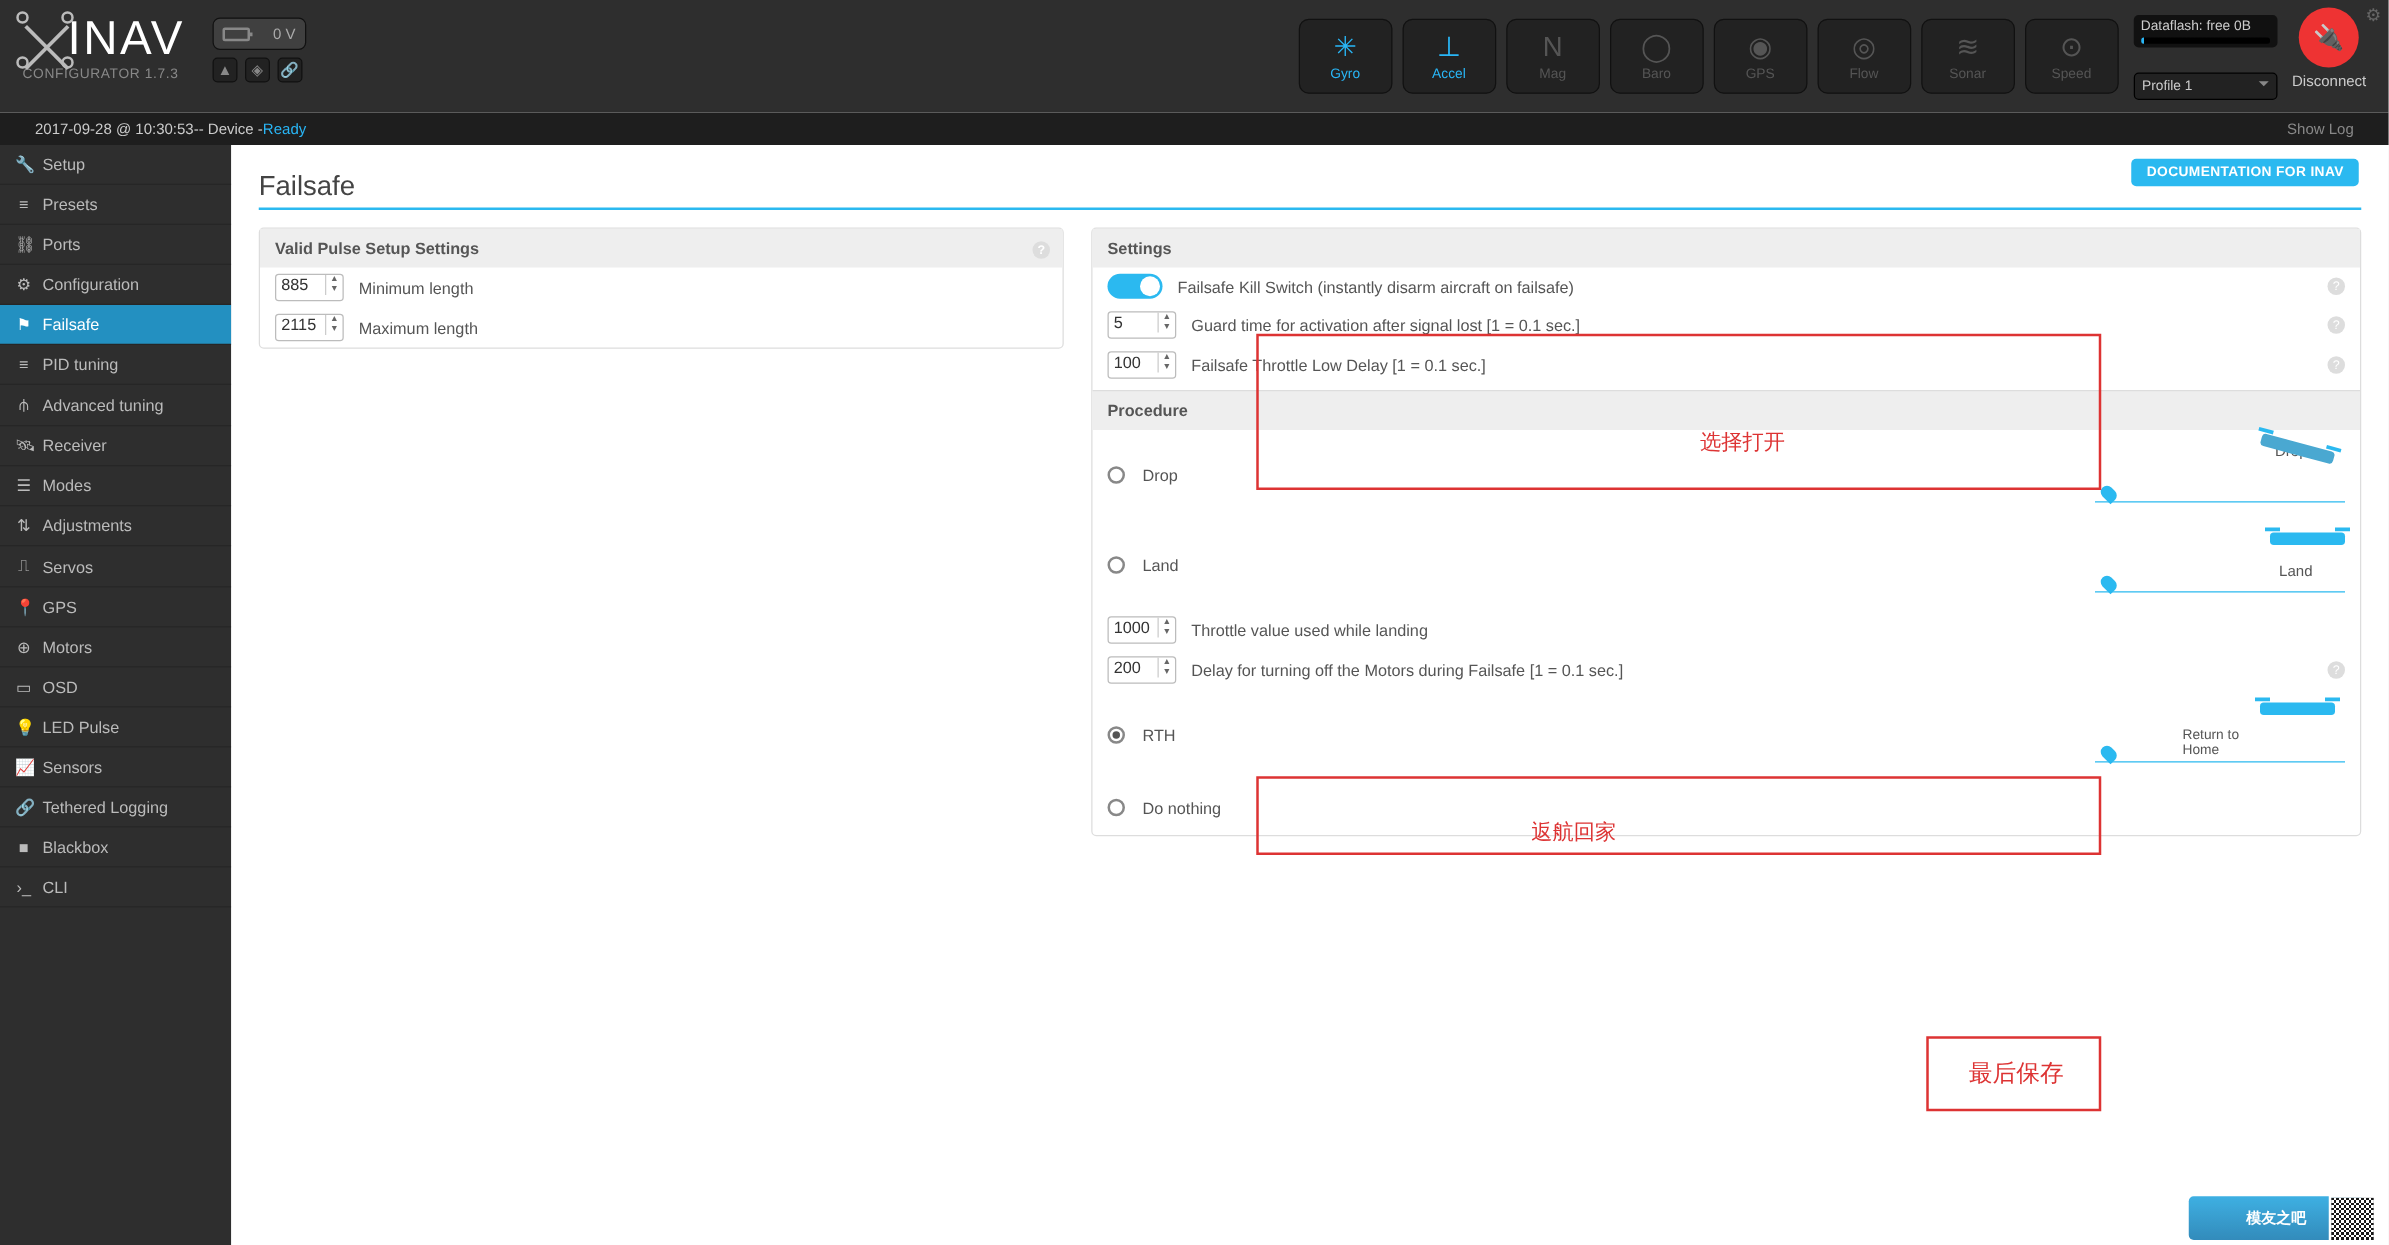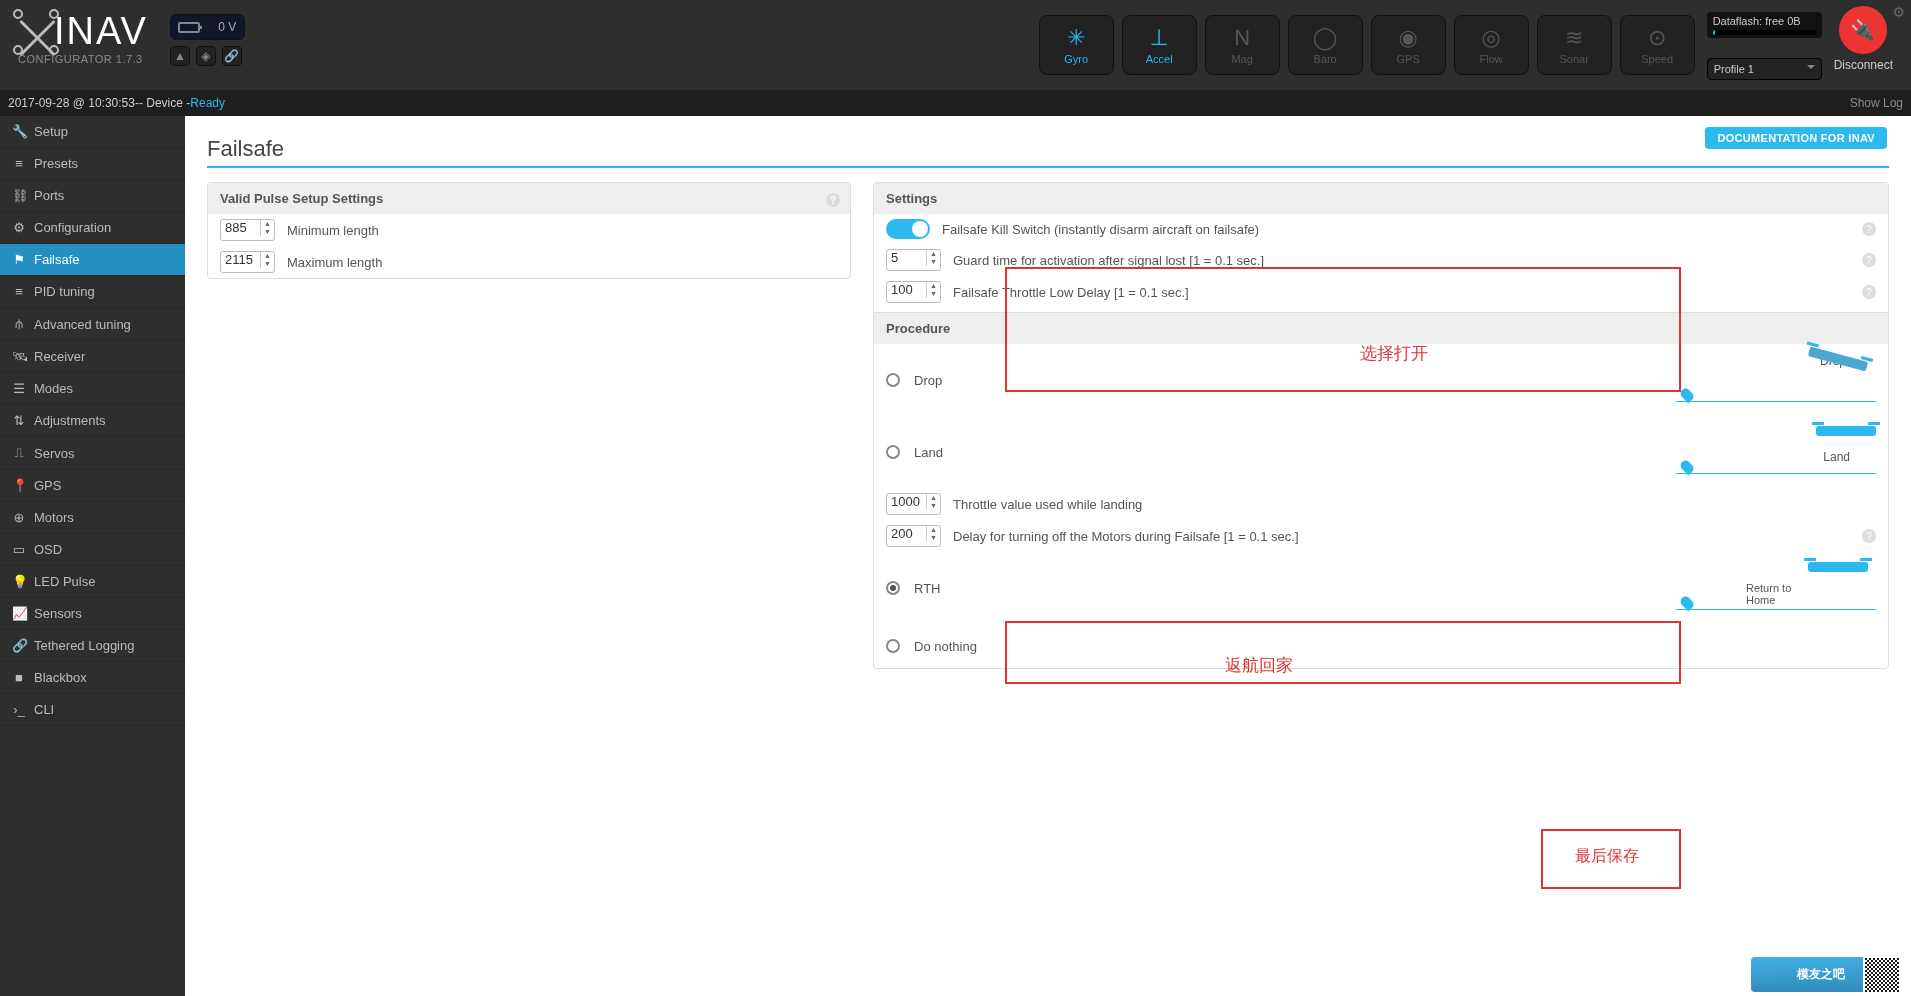--- a/index.html
+++ b/index.html
@@ -7,36 +7,36 @@
 .topbar { height:90px; background:#2e2e2e; display:flex; align-items:stretch; color:#ccc; position:relative; }
 .logo-area { display:flex; flex-direction:column; padding:10px 18px 4px; }
 .logo-row { display:flex; align-items:center; color:#fff; font-weight:300; font-size:38px; letter-spacing:2px; }
 .logo-sub { font-size:11px; color:#888; letter-spacing:.5px; }
 .top-icons { margin-left:auto; display:flex; align-items:center; gap:0; }
 .top-icon-box { width:75px; height:60px; border:1px solid #111; background:#222; display:flex; flex-direction:column; align-items:center; justify-content:center; border-radius:8px; margin:14px 4px; color:#555; }
 .top-icon-box.active { color:#29b6f6; }
 .top-icon-box span:first-child { font-size:22px; }
 .top-icon-box span:last-child { font-size:11px; margin-top:2px; }
 .quad-status { display:flex; flex-direction:column; gap:6px; margin:14px 10px 14px 4px; }
-.battery { border:1px solid #111; background:#0f172a; border-radius:6px; width:75px; height:26px; display:flex; align-items:center; justify-content:center; font-size:12px; color:#aaa; gap:18px; }
+.battery { border:1px solid #111; background:#404040; border-radius:6px; width:75px; height:26px; display:flex; align-items:center; justify-content:center; font-size:12px; color:#aaa; gap:18px; }
 .batt-icon { width:22px; height:11px; border:2px solid #888; border-radius:2px; position:relative; }
 .batt-icon::after { content:""; position:absolute; right:-4px; top:2px; width:2px; height:3px; background:#888; }
 .quad-row2 { display:flex; gap:6px; }
 .qicon { width:20px; height:20px; border:1px solid #111; background:#222; border-radius:4px; display:flex; align-items:center; justify-content:center; font-size:12px; color:#888; }
 .qicon.link { color:#29b6f6; }
 .right-widgets { display:flex; flex-direction:column; gap:20px; margin:12px 8px; width:115px; }
 .dataflash { background:#111; color:#ccc; font-size:11px; padding:3px 6px; border-radius:4px; }
 .dataflash .bar { height:5px; background:linear-gradient(to right,#29b6f6 0,#29b6f6 2%,#000 2%); margin-top:3px; border-radius:2px; }
 .profile-sel { background:#222; color:#ccc; font-size:11px; border:1px solid #000; border-radius:4px; padding:4px 6px; position:relative; }
 .caret { position:absolute; right:6px; top:6px; border-left:4px solid transparent; border-right:4px solid transparent; border-top:4px solid #888; border-bottom:4px solid transparent; }
 .disconnect { display:flex; flex-direction:column; align-items:center; margin:6px 18px 6px 4px; }
 .disc-circle { width:48px; height:48px; border-radius:50%; background:#e33; display:flex; align-items:center; justify-content:center; color:#fff; font-size:20px; }
 .disc-label { font-size:12px; color:#ccc; margin-top:4px; }
 .gear { position:absolute; top:4px; right:6px; color:#666; font-size:14px; }
-.logbar { height:26px; background:#1e1e1e; display:flex; align-items:center; padding:0 8px; color:#ccc; font-size:12px; }
+.logbar { height:26px; background:#1e1e1e; display:flex; align-items:center; padding:0 28px; color:#ccc; font-size:12px; }
 .logbar .ready { color:#29b6f6; }
 .logbar .showlog { margin-left:auto; color:#888; }
 .lower { flex:1; display:flex; overflow:hidden; }
 .sidebar { width:185px; background:#2e2e2e; display:flex; flex-direction:column; }
 .sb-item { display:flex; align-items:center; gap:8px; padding:8px 12px; font-size:13px; color:#bbb; border-bottom:1px solid #262626; }
 .sb-item.active { background:#2390c1; color:#fff; }
 .sb-icon { width:14px; text-align:center; font-size:13px; }
 .content { flex:1; padding:8px 22px 20px; overflow:hidden; position:relative; background:#fff; }
 h1.page-title { font-size:22px; font-weight:400; color:#444; margin:12px 0 4px; }
 .hr-blue { height:2px; background:#2bb9f0; margin-bottom:14px; }
@@ -64,21 +64,21 @@
 .drone::before { left:-4px; } .drone::after { right:-4px; }
 .line-under { position:absolute; left:0; bottom:6px; right:0; border-bottom:1.5px solid #2bb9f0; }
 .media-label { position:absolute; right:30px; top:2px; font-size:12px; color:#555; }
 .rtn-label { position:absolute; right:70px; top:22px; font-size:11px; color:#555; width:60px; line-height:1.1; }
 .annot { color:#d33; font-size:17px; font-family:SimSun, serif; }
 .ann-box1 { position:absolute; border:2px solid #d33; left:820px; top:151px; width:676px; height:125px; pointer-events:none; }
 .ann-txt1 { position:absolute; left:1175px; top:226px; }
 .ann-box2 { position:absolute; border:2px solid #d33; left:820px; top:505px; width:676px; height:63px; pointer-events:none; }
 .ann-txt2 { position:absolute; left:1040px; top:538px; }
 .ann-box3 { position:absolute; border:2px solid #d33; left:1356px; top:713px; width:140px; height:60px; pointer-events:none; }
-.ann-txt3 { position:absolute; left:1390px; top:730px; font-size:16px; }
+.ann-txt3 { position:absolute; left:1390px; top:730px; font-size:19px; }
 .watermark { position:absolute; right:20px; bottom:4px; width:140px; height:35px; background:linear-gradient(#2aa8e0,#1d7fb4); border-radius:4px; display:flex; align-items:center; justify-content:center; color:#fff; font-size:12px; font-weight:700; opacity:.9; }
 .qr { position:absolute; right:-10px; bottom:-2px; width:38px; height:38px;
  background:repeating-linear-gradient(0deg,#000 0 2px,#fff 2px 4px),repeating-linear-gradient(90deg,#000 0 2px,#fff 2px 4px); background-blend-mode:difference; border:2px solid #fff; }
 .logo-drone { width:36px; height:36px; position:relative; }
 .logo-drone .armL, .logo-drone .armR { position:absolute; top:0; width:3px; height:48px; background:#bbb; left:50%; }
 .logo-drone .armL { transform:rotate(45deg); } .logo-drone .armR { transform:rotate(-45deg); }
 .logo-drone .p { position:absolute; width:10px; height:10px; border:2px solid #bbb; border-radius:50%; }
 .logo-drone .p1{top:-5px;left:-5px}.logo-drone .p2{top:-5px;right:-5px}.logo-drone .p3{bottom:-5px;left:-5px}.logo-drone .p4{bottom:-5px;right:-5px}
 </style>
 </head>

